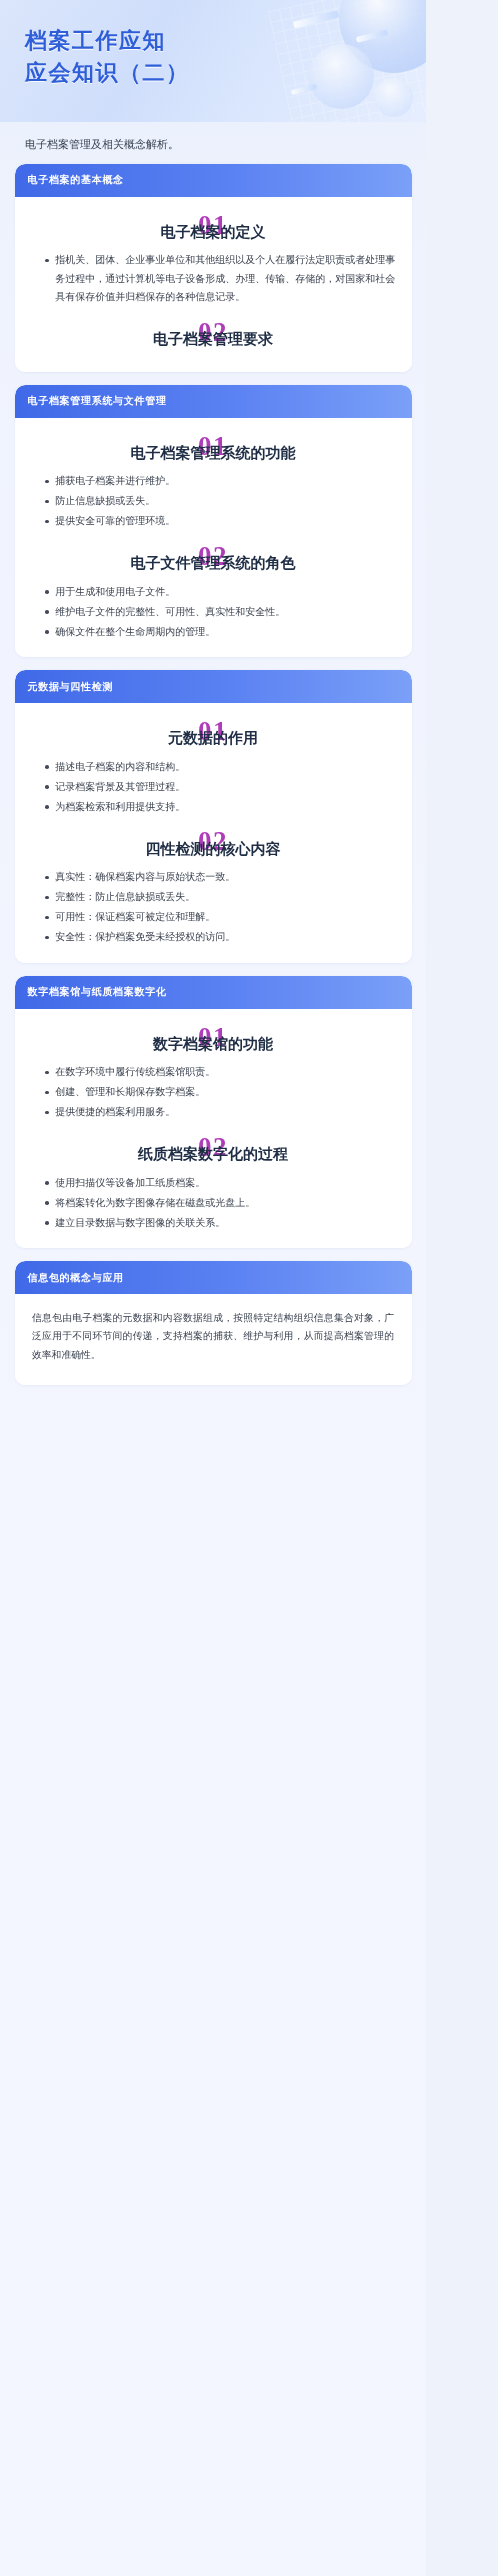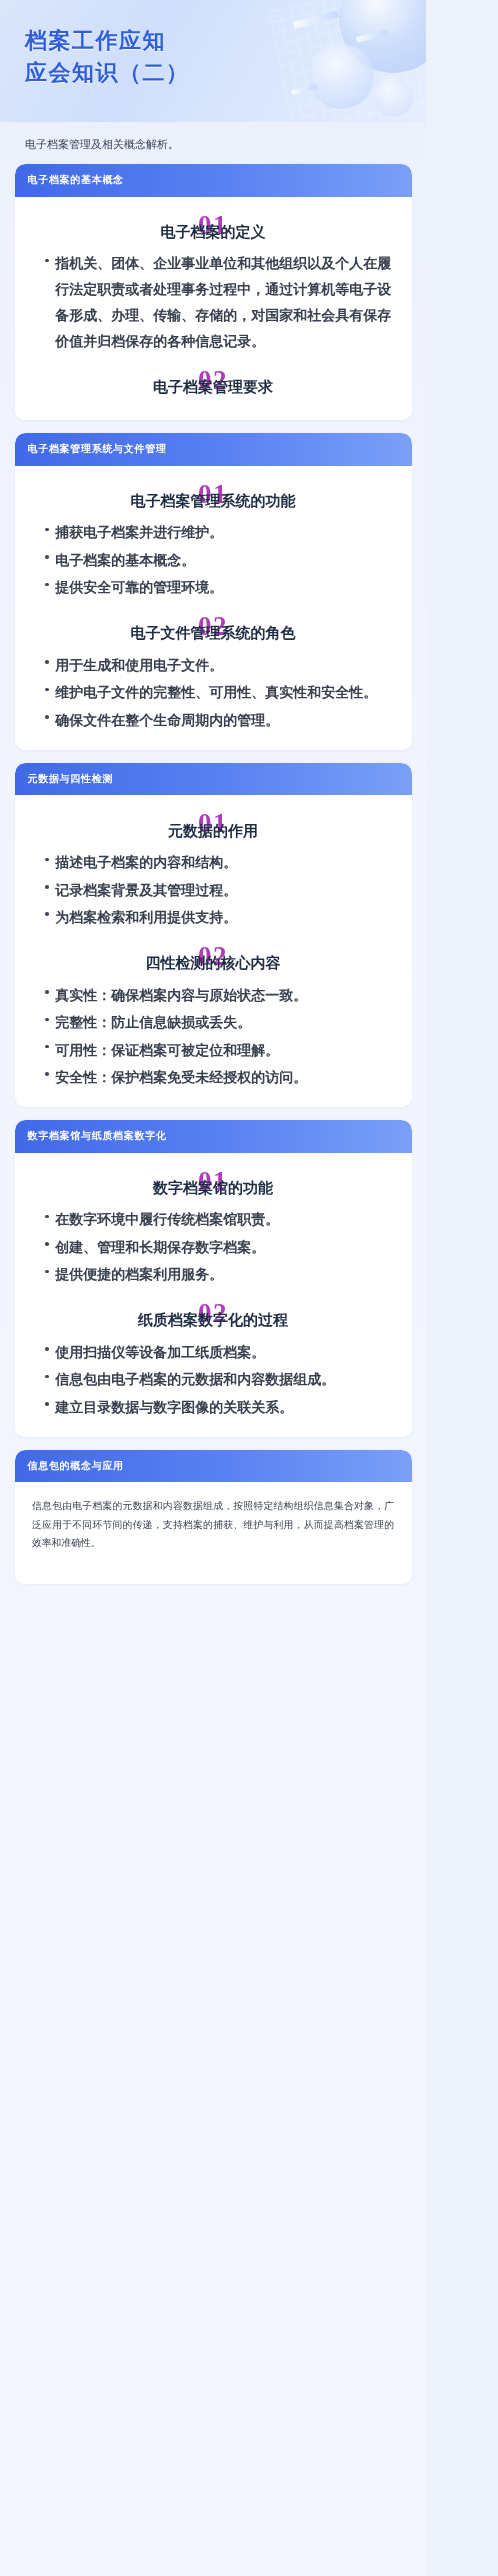--- a/index.html
+++ b/index.html
@@ -146,46 +146,45 @@
     color: #1f2d45;
     padding: 8.7px 0 0 0;
   }
   ul.bullets {
     margin: 4.4px 0 0 0;
     padding: 0 0 0 14.5px;
     list-style: none;
   }
   ul.bullets li {
     position: relative;
-    font-size: 14px;
+    font-size: 10px;
     line-height: 1.85;
     color: #39404e;
     padding-left: 10.2px;
     margin-bottom: 1.5px;
-    font-weight: bold;
   }
   ul.bullets li::before {
     content: "";
     position: absolute;
     left: 0;
     top: 7.3px;
     width: 3.6px;
     height: 3.6px;
     border-radius: 50%;
     background: #434b5a;
   }
   .paragraph {
     font-size: 9.8px;
     line-height: 1.9;
     color: #39404e;
     padding: 10.2px 1.5px 2.9px 1.5px;
     text-align: justify;
   }
   .last-section .section-body {
-    padding-bottom: 28px;
+    padding-bottom: 18px;
   }
 </style>
 </head>
 <body>
 
 <div class="page">
 
   <div class="hero">
     <div class="grid-deco"></div>
     <div class="blob b1"></div>
@@ -226,21 +225,21 @@
   <div class="section">
     <div class="section-head">电子档案管理系统与文件管理</div>
     <div class="section-body">
       <div class="sub">
         <div class="sub-title-wrap">
           <div class="ghost-num">01</div>
           <div class="sub-title">电子档案管理系统的功能</div>
         </div>
         <ul class="bullets">
           <li>捕获电子档案并进行维护。</li>
-          <li>电子档案的基本概念。</li>
+          <li>防止信息缺损或丢失。</li>
           <li>提供安全可靠的管理环境。</li>
         </ul>
       </div>
       <div class="sub">
         <div class="sub-title-wrap">
           <div class="ghost-num">02</div>
           <div class="sub-title">电子文件管理系统的角色</div>
         </div>
         <ul class="bullets">
           <li>用于生成和使用电子文件。</li>
@@ -294,21 +293,21 @@
           <li>提供便捷的档案利用服务。</li>
         </ul>
       </div>
       <div class="sub">
         <div class="sub-title-wrap">
           <div class="ghost-num">02</div>
           <div class="sub-title">纸质档案数字化的过程</div>
         </div>
         <ul class="bullets">
           <li>使用扫描仪等设备加工纸质档案。</li>
-          <li>信息包由电子档案的元数据和内容数据组成。</li>
+          <li>将档案转化为数字图像存储在磁盘或光盘上。</li>
           <li>建立目录数据与数字图像的关联关系。</li>
         </ul>
       </div>
     </div>
   </div>
 
   <div class="section last-section">
     <div class="section-head">信息包的概念与应用</div>
     <div class="section-body">
       <div class="paragraph">信息包由电子档案的元数据和内容数据组成，按照特定结构组织信息集合对象，广泛应用于不同环节间的传递，支持档案的捕获、维护与利用，从而提高档案管理的效率和准确性。</div>

